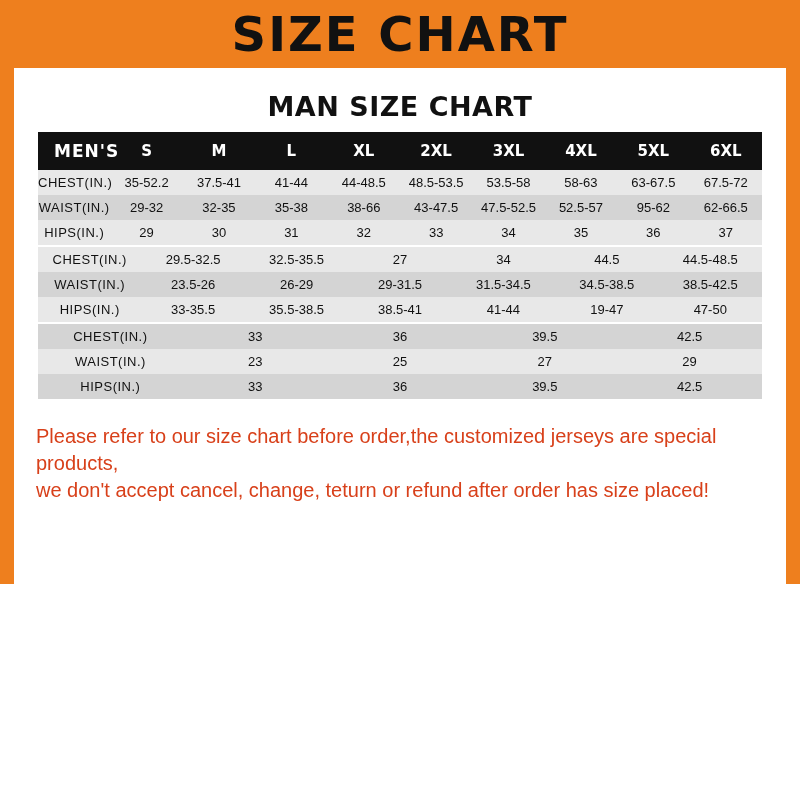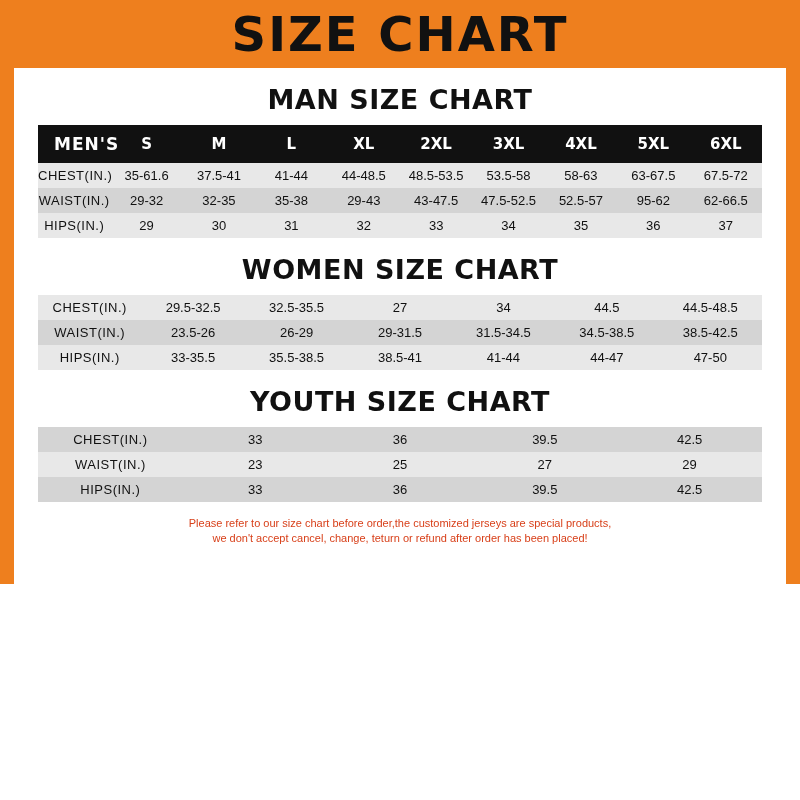--- a/index.html
+++ b/index.html
@@ -41,21 +41,21 @@
   .section {
     padding: 0 24px;
   }
   .section-title {
     text-align: center;
     font-family: "DejaVu Sans", sans-serif;
     font-weight: bold;
     font-size: 27px;
     letter-spacing: 0.5px;
     color: #111111;
-    margin: 16px 0 10px 0;
+    margin: 23px 0 10px 0;
   }
   table.sizetable {
     width: 100%;
     border-collapse: collapse;
     table-layout: fixed;
   }
   table.sizetable th,
   table.sizetable td {
     text-align: center;
     font-size: 13px;
@@ -82,25 +82,25 @@
   tr.band-light { background: #e8e8e8; }
   tr.band-dark  { background: #d4d4d4; }
   td.rowlabel {
     text-align: center;
     font-size: 13px;
     color: #111111;
     letter-spacing: 0.5px;
   }
   .men-table td.rowlabel { text-align: center; }
   .note {
-    margin: 14px 22px 0 22px;
+    margin: 24px 22px 0 22px;
     color: #d8401a;
-    font-size: 11px;
+    font-size: 20px;
     line-height: 1.35;
-    text-align: center;
+    text-align: left;
     font-family: "Liberation Sans", sans-serif;
   }
   .men-wrap   { margin-top: 2px; }
   .women-wrap { margin-top: 2px; }
   .youth-wrap { margin-top: 2px; }
 </style>
 </head>
 <body>
 
 <div class="page">
@@ -121,36 +121,36 @@
             <th>L</th>
             <th>XL</th>
             <th>2XL</th>
             <th>3XL</th>
             <th>4XL</th>
             <th>5XL</th>
             <th>6XL</th>
           </tr>
           <tr class="band-light">
             <td class="rowlabel">CHEST(IN.)</td>
-            <td>35-61.6</td>
+            <td>35-52.2</td>
             <td>37.5-41</td>
             <td>41-44</td>
             <td>44-48.5</td>
             <td>48.5-53.5</td>
             <td>53.5-58</td>
             <td>58-63</td>
             <td>63-67.5</td>
             <td>67.5-72</td>
           </tr>
           <tr class="band-dark">
             <td class="rowlabel">WAIST(IN.)</td>
             <td>29-32</td>
             <td>32-35</td>
             <td>35-38</td>
-            <td>29-43</td>
+            <td>38-66</td>
             <td>43-47.5</td>
             <td>47.5-52.5</td>
             <td>52.5-57</td>
             <td>95-62</td>
             <td>62-66.5</td>
           </tr>
           <tr class="band-light">
             <td class="rowlabel">HIPS(IN.)</td>
             <td>29</td>
             <td>30</td>
@@ -161,21 +161,20 @@
             <td>35</td>
             <td>36</td>
             <td>37</td>
           </tr>
         </tbody>
       </table>
     </div>
   </div>
 
   <div class="section">
-    <div class="section-title">WOMEN SIZE CHART</div>
     <div class="women-wrap">
       <table class="sizetable women-table">
         <tbody>
           <tr class="band-light">
             <td class="rowlabel">CHEST(IN.)</td>
             <td>29.5-32.5</td>
             <td>32.5-35.5</td>
             <td>27</td>
             <td>34</td>
             <td>44.5</td>
@@ -189,30 +188,29 @@
             <td>31.5-34.5</td>
             <td>34.5-38.5</td>
             <td>38.5-42.5</td>
           </tr>
           <tr class="band-light">
             <td class="rowlabel">HIPS(IN.)</td>
             <td>33-35.5</td>
             <td>35.5-38.5</td>
             <td>38.5-41</td>
             <td>41-44</td>
-            <td>44-47</td>
+            <td>19-47</td>
             <td>47-50</td>
           </tr>
         </tbody>
       </table>
     </div>
   </div>
 
   <div class="section">
-    <div class="section-title">YOUTH SIZE CHART</div>
     <div class="youth-wrap">
       <table class="sizetable youth-table">
         <tbody>
           <tr class="band-dark">
             <td class="rowlabel">CHEST(IN.)</td>
             <td>33</td>
             <td>36</td>
             <td>39.5</td>
             <td>42.5</td>
           </tr>
@@ -230,16 +228,16 @@
             <td>39.5</td>
             <td>42.5</td>
           </tr>
         </tbody>
       </table>
     </div>
   </div>
 
   <div class="note">
     <div>Please refer to our size chart before order,the customized jerseys are special products,</div>
-    <div>we don't accept cancel, change, teturn or refund after order has been placed!</div>
+    <div>we don't accept cancel, change, teturn or refund after order has size placed!</div>
   </div>
 
 </div>
 
 </body></html>

